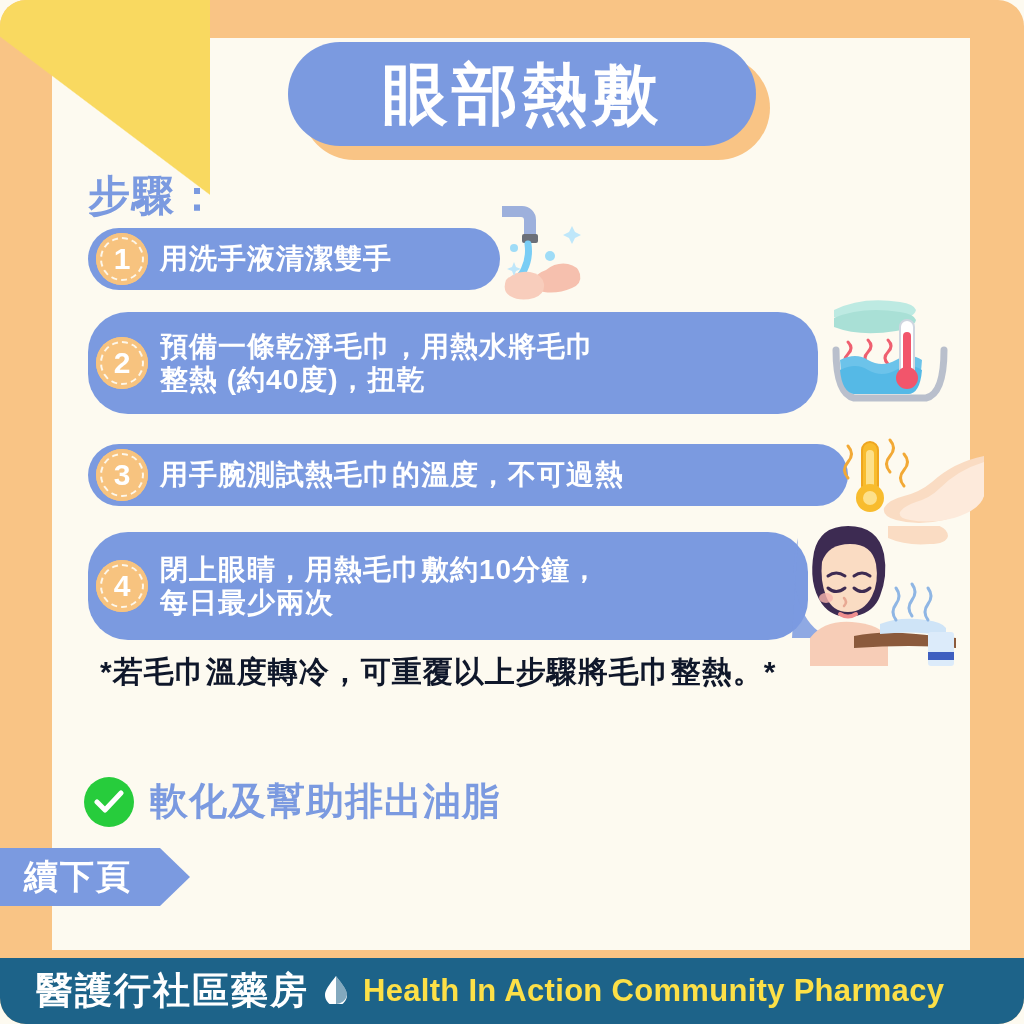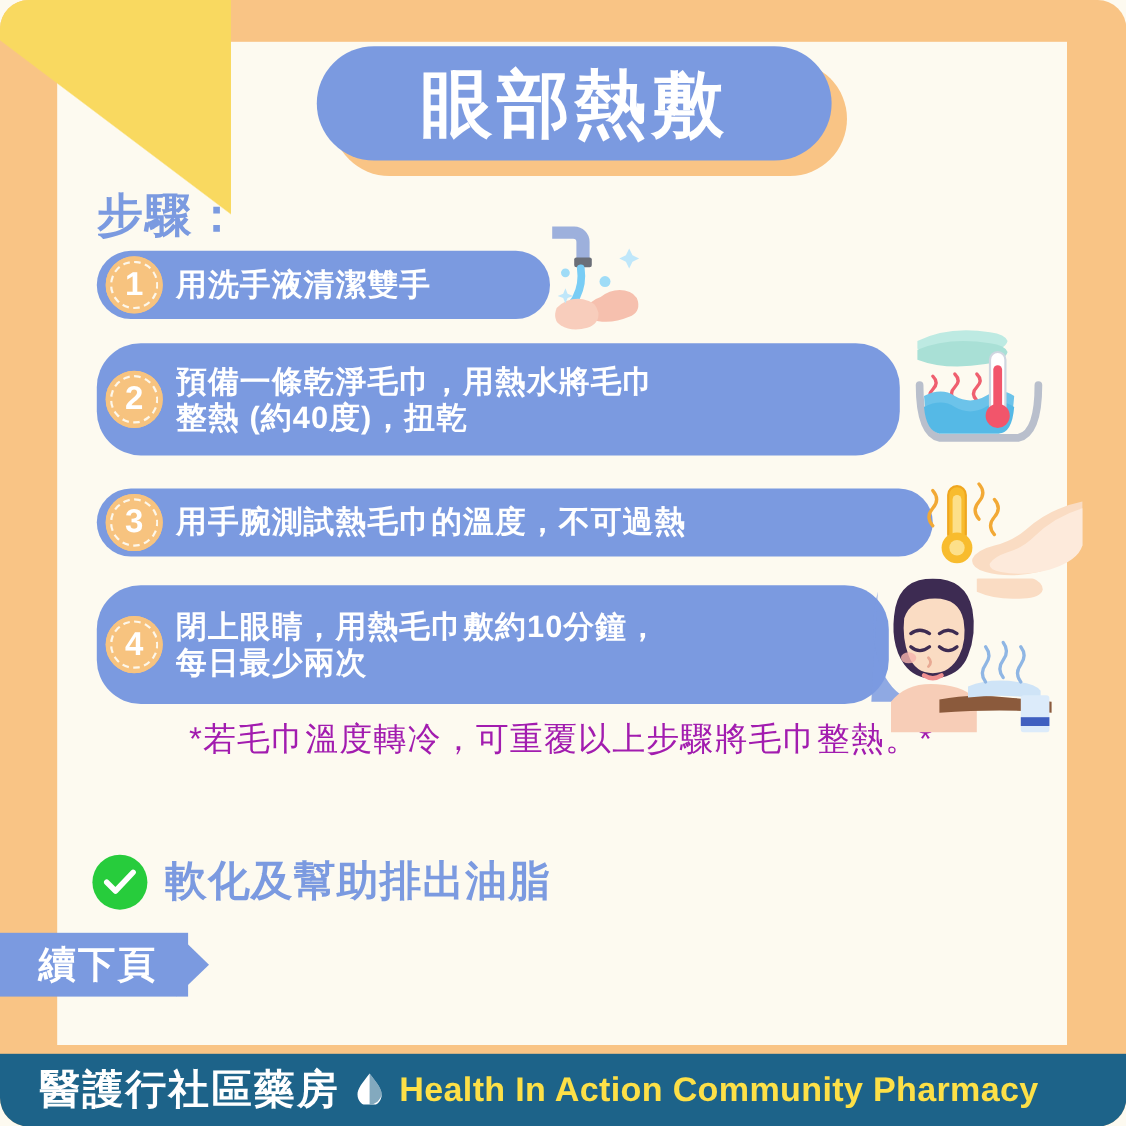--- a/index.html
+++ b/index.html
@@ -34,34 +34,34 @@
       box-shadow:inset 0 0 0 3px #f7c37f;position:relative;}
   .step .num::after{content:"";position:absolute;left:4px;top:4px;right:4px;bottom:4px;border:2px dashed #fdf7ea;border-radius:50%;}
   .step .txt{color:#ffffff;font-size:28px;font-weight:bold;line-height:1.18;margin-left:12px;letter-spacing:1px;}
 
   #step1{left:88px;top:228px;width:412px;height:62px;}
   #step2{left:88px;top:312px;width:730px;height:102px;align-items:center;}
   #step3{left:88px;top:444px;width:760px;height:62px;}
   #step4{left:88px;top:532px;width:720px;height:108px;}
 
   
-  .note{position:absolute;left:100px;top:652px;width:820px;text-align:center;color:#a21caf;
-     font-size:30px;font-weight:normal;letter-spacing:1px;}
+  .note{position:absolute;left:100px;top:652px;width:820px;text-align:left;color:#0f172a;
+     font-size:30px;font-weight:bold;letter-spacing:1px;}
 
   
   .benefit{position:absolute;display:flex;align-items:center;}
   #benefit1{left:84px;top:712px;}
   #benefit2{left:84px;top:776px;}
   .check{flex:none;width:50px;height:50px;border-radius:50%;background:#27cc3c;position:relative;}
   .check svg{position:absolute;left:10px;top:12px;}
   .benefit .btxt{margin-left:16px;color:#7b9ae0;font-size:38px;font-weight:bold;letter-spacing:1px;}
 
   
   .continue{position:absolute;left:0;top:848px;width:160px;height:58px;background:#7b9ae0;
-     display:flex;align-items:center;padding-left:11px;}
+     display:flex;align-items:center;}
   .continue .ctxt{color:#ffffff;font-size:34px;font-weight:bold;margin-left:24px;letter-spacing:2px;}
   .continue-arrow{position:absolute;left:160px;top:848px;width:0;height:0;
      border-top:29px solid transparent;border-bottom:29px solid transparent;border-left:30px solid #7b9ae0;}
 
   
   .footer{position:absolute;left:0;bottom:0;width:1024px;height:66px;background:#1d6389;
      display:flex;align-items:center;margin-top:40px;}
   .footer .cn{color:#ffffff;font-size:37px;font-weight:bold;margin-left:36px;letter-spacing:2px;}
   .footer .pill{margin-left:14px;}
   .footer .en{color:#fde047;font-size:31px;font-weight:bold;margin-left:14px;letter-spacing:0.3px;}

